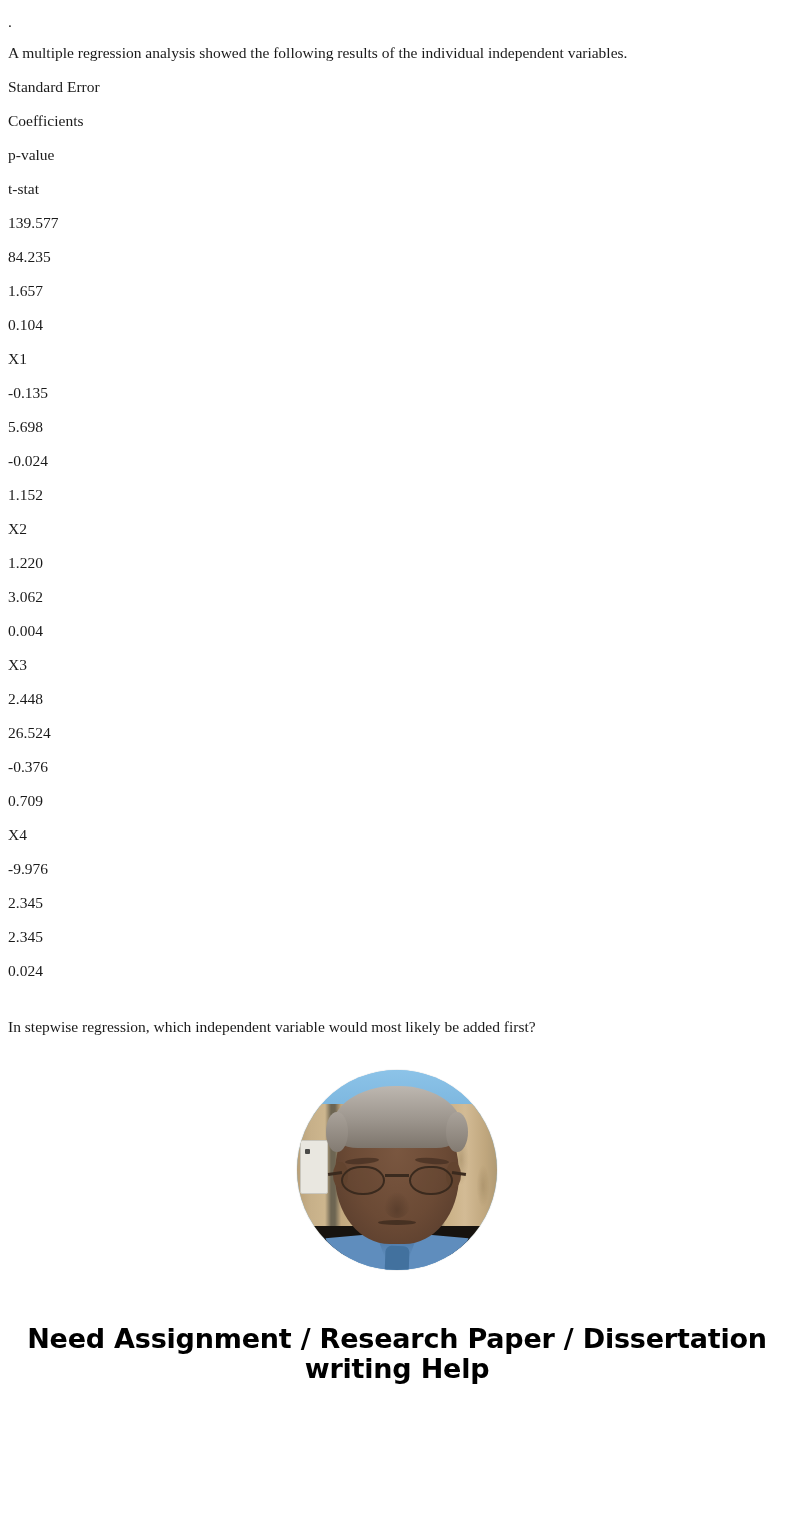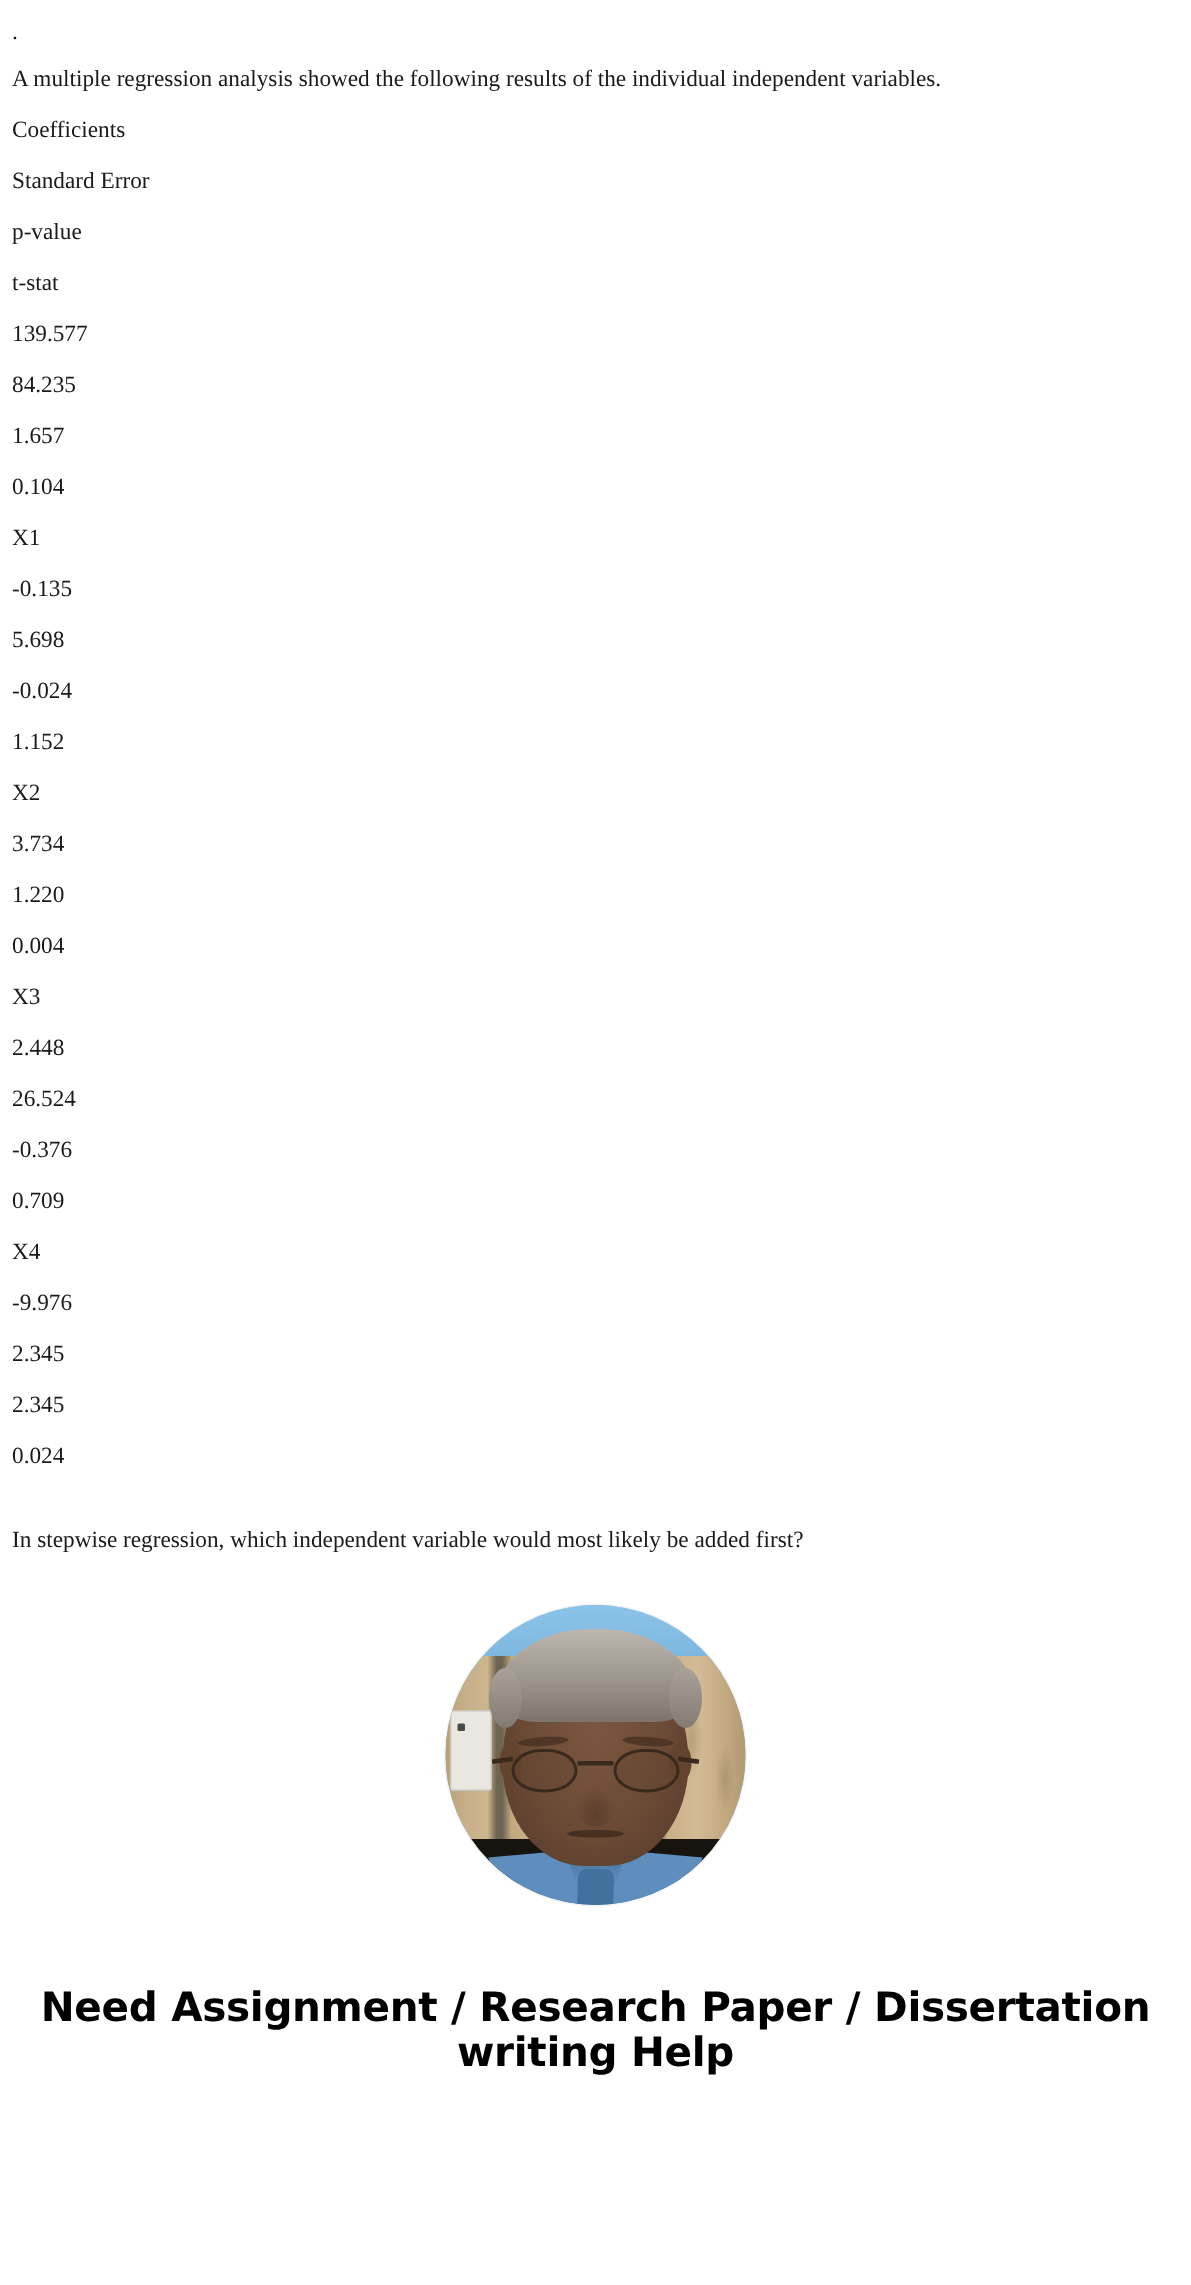--- a/index.html
+++ b/index.html
@@ -301,39 +301,39 @@
 <body>
 
 <div class="page">
 
   <div class="doc-body">
 
     <p class="para dot">.</p>
 
     <p class="para">A multiple regression analysis showed the following results of the individual independent variables.</p>
 
+    <p class="para">Standard Error</p>
     <p class="para">Coefficients</p>
-    <p class="para">Standard Error</p>
     <p class="para">p-value</p>
     <p class="para">t-stat</p>
 
     <p class="para">139.577</p>
     <p class="para">84.235</p>
     <p class="para">1.657</p>
     <p class="para">0.104</p>
 
     <p class="para">X1</p>
     <p class="para">-0.135</p>
     <p class="para">5.698</p>
     <p class="para">-0.024</p>
     <p class="para">1.152</p>
 
     <p class="para">X2</p>
-    <p class="para">3.734</p>
     <p class="para">1.220</p>
+    <p class="para">3.062</p>
     <p class="para">0.004</p>
 
     <p class="para">X3</p>
     <p class="para">2.448</p>
     <p class="para">26.524</p>
     <p class="para">-0.376</p>
     <p class="para">0.709</p>
 
     <p class="para">X4</p>
     <p class="para">-9.976</p>

